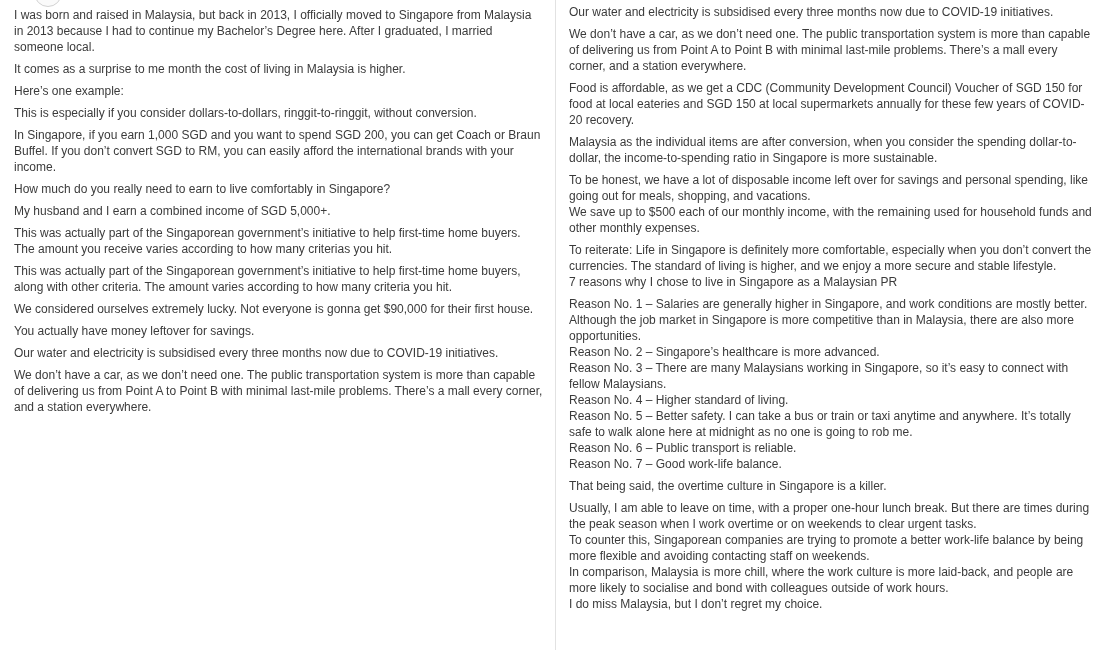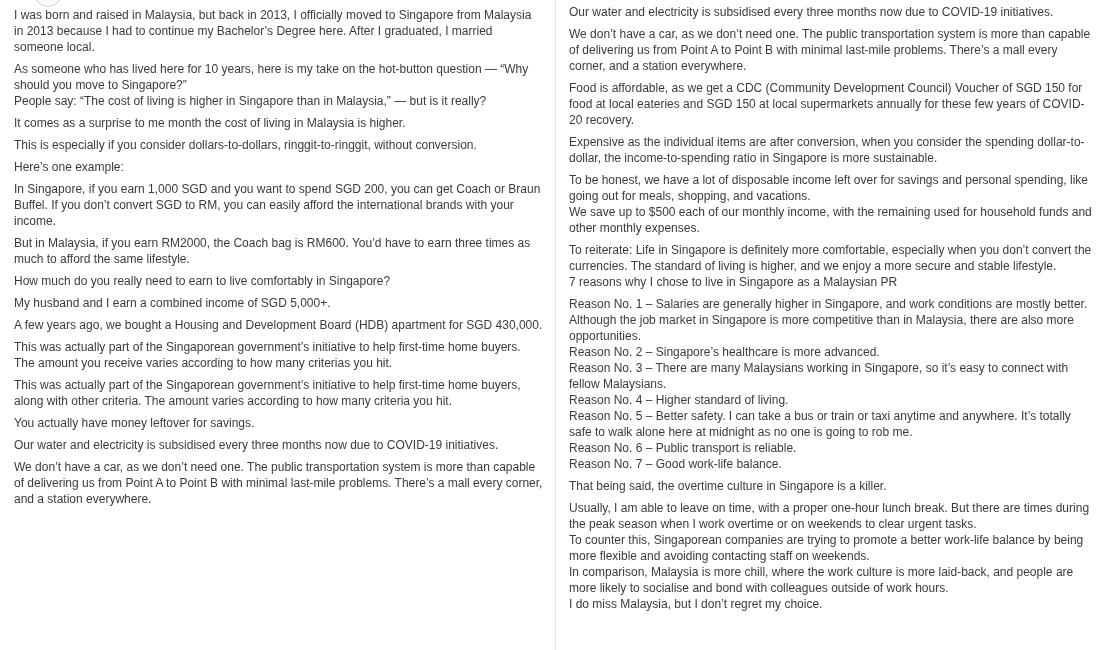--- a/index.html
+++ b/index.html
@@ -56,40 +56,38 @@
   }
 </style>
 </head>
 <body style="background: rgb(255, 255, 255); color: rgb(59, 59, 59);">
 
 <div class="avatar-partial"></div>
 
 <div class="columns">
   <div class="col left">
       <p class="para">I was born and raised in Malaysia, but back in 2013, I officially moved to Singapore from Malaysia in 2013 because I had to continue my Bachelor’s Degree here. After I graduated, I married someone local.</p>
-      <p class="para">As someone who has lived here for 10 years, here is my take on the hot-button question — “Why should you move to Singapore?”<br>People say: “The cost of living is higher in Singapore than in Malaysia,” — but is it really?</p>
       <p class="para">It comes as a surprise to me month the cost of living in Malaysia is higher.</p>
+      <p class="para">Here’s one example:</p>
       <p class="para">This is especially if you consider dollars-to-dollars, ringgit-to-ringgit, without conversion.</p>
-      <p class="para">Here’s one example:</p>
       <p class="para">In Singapore, if you earn 1,000 SGD and you want to spend SGD 200, you can get Coach or Braun Buffel. If you don’t convert SGD to RM, you can easily afford the international brands with your income.</p>
-      <p class="para">But in Malaysia, if you earn RM2000, the Coach bag is RM600. You’d have to earn three times as much to afford the same lifestyle.</p>
       <p class="para">How much do you really need to earn to live comfortably in Singapore?</p>
       <p class="para">My husband and I earn a combined income of SGD 5,000+.</p>
-      <p class="para">A few years ago, we bought a Housing and Development Board (HDB) apartment for SGD 430,000.</p>
       <p class="para">This was actually part of the Singaporean government’s initiative to help first-time home buyers. The amount you receive varies according to how many criterias you hit.</p>
       <p class="para">This was actually part of the Singaporean government’s initiative to help first-time home buyers, along with other criteria. The amount varies according to how many criteria you hit.</p>
+      <p class="para">We considered ourselves extremely lucky. Not everyone is gonna get $90,000 for their first house.</p>
       <p class="para">You actually have money leftover for savings.</p>
       <p class="para">Our water and electricity is subsidised every three months now due to COVID-19 initiatives.</p>
       <p class="para">We don’t have a car, as we don’t need one. The public transportation system is more than capable of delivering us from Point A to Point B with minimal last-mile problems. There’s a mall every corner, and a station everywhere.</p>
     </div>
   <div class="divider" style="background: rgb(226, 226, 226);"></div>
   <div class="col right">
       <p class="para">Our water and electricity is subsidised every three months now due to COVID-19 initiatives.</p>
       <p class="para">We don’t have a car, as we don’t need one. The public transportation system is more than capable of delivering us from Point A to Point B with minimal last-mile problems. There’s a mall every corner, and a station everywhere.</p>
       <p class="para">Food is affordable, as we get a CDC (Community Development Council) Voucher of SGD 150 for food at local eateries and SGD 150 at local supermarkets annually for these few years of COVID-20 recovery.</p>
-      <p class="para">Expensive as the individual items are after conversion, when you consider the spending dollar-to-dollar, the income-to-spending ratio in Singapore is more sustainable.</p>
+      <p class="para">Malaysia as the individual items are after conversion, when you consider the spending dollar-to-dollar, the income-to-spending ratio in Singapore is more sustainable.</p>
       <p class="para">To be honest, we have a lot of disposable income left over for savings and personal spending, like going out for meals, shopping, and vacations.<br>We save up to $500 each of our monthly income, with the remaining used for household funds and other monthly expenses.</p>
       <p class="para">To reiterate: Life in Singapore is definitely more comfortable, especially when you don’t convert the currencies. The standard of living is higher, and we enjoy a more secure and stable lifestyle.<br>7 reasons why I chose to live in Singapore as a Malaysian PR</p>
       <p class="para">Reason No. 1 – Salaries are generally higher in Singapore, and work conditions are mostly better. Although the job market in Singapore is more competitive than in Malaysia, there are also more opportunities.<br>Reason No. 2 – Singapore’s healthcare is more advanced.<br>Reason No. 3 – There are many Malaysians working in Singapore, so it’s easy to connect with fellow Malaysians.<br>Reason No. 4 – Higher standard of living.<br>Reason No. 5 – Better safety. I can take a bus or train or taxi anytime and anywhere. It’s totally safe to walk alone here at midnight as no one is going to rob me.<br>Reason No. 6 – Public transport is reliable.<br>Reason No. 7 – Good work-life balance.</p>
       <p class="para">That being said, the overtime culture in Singapore is a killer.</p>
       <p class="para">Usually, I am able to leave on time, with a proper one-hour lunch break. But there are times during the peak season when I work overtime or on weekends to clear urgent tasks.<br>To counter this, Singaporean companies are trying to promote a better work-life balance by being more flexible and avoiding contacting staff on weekends.<br>In comparison, Malaysia is more chill, where the work culture is more laid-back, and people are more likely to socialise and bond with colleagues outside of work hours.<br>I do miss Malaysia, but I don’t regret my choice.</p>
     </div>
 </div>
 
 </body></html>

